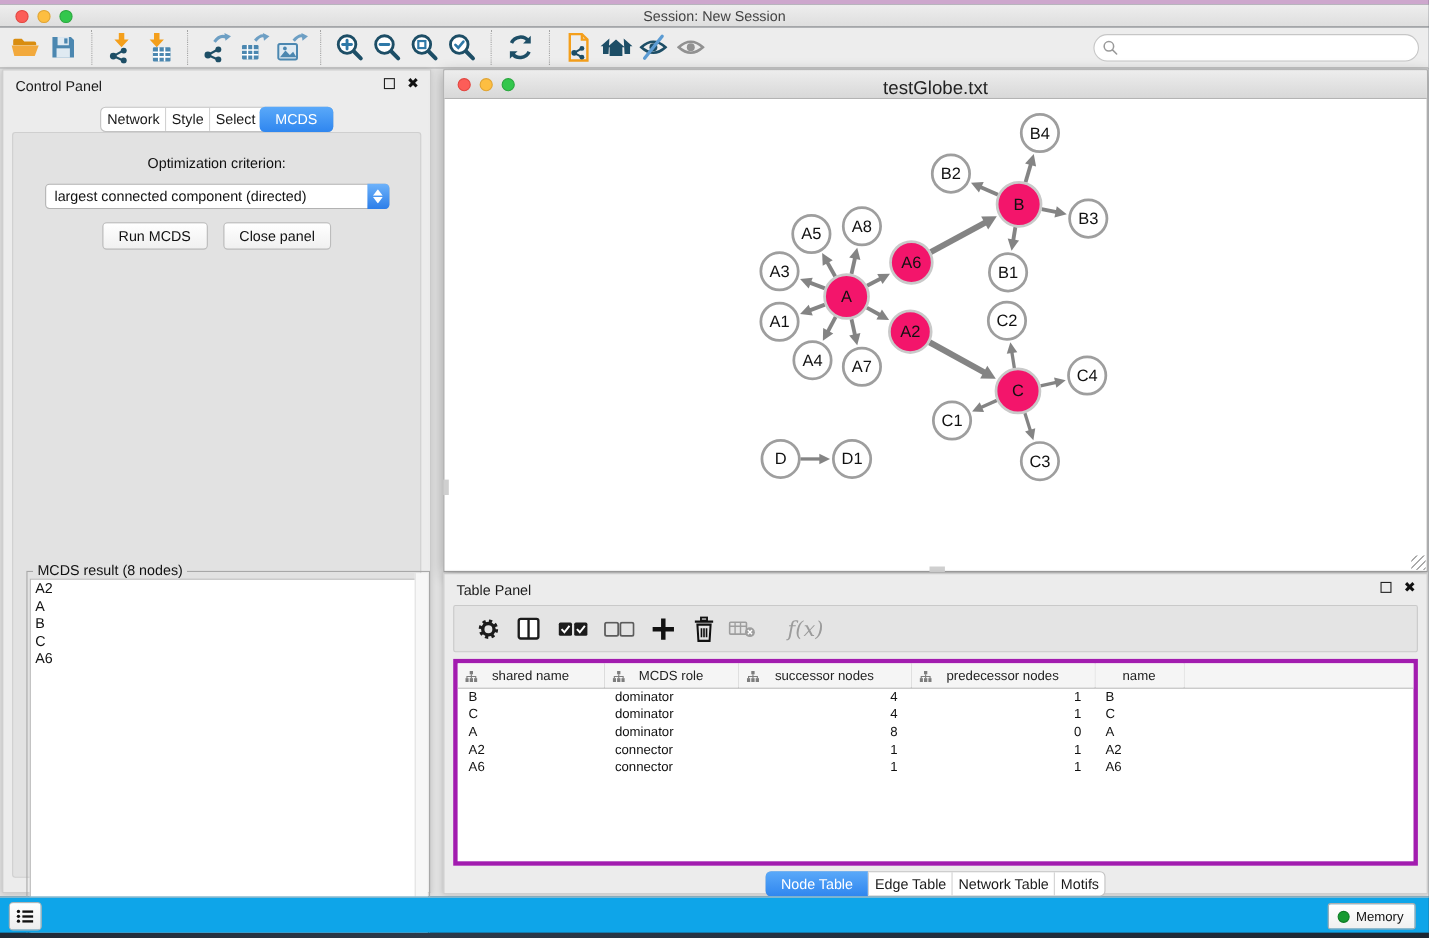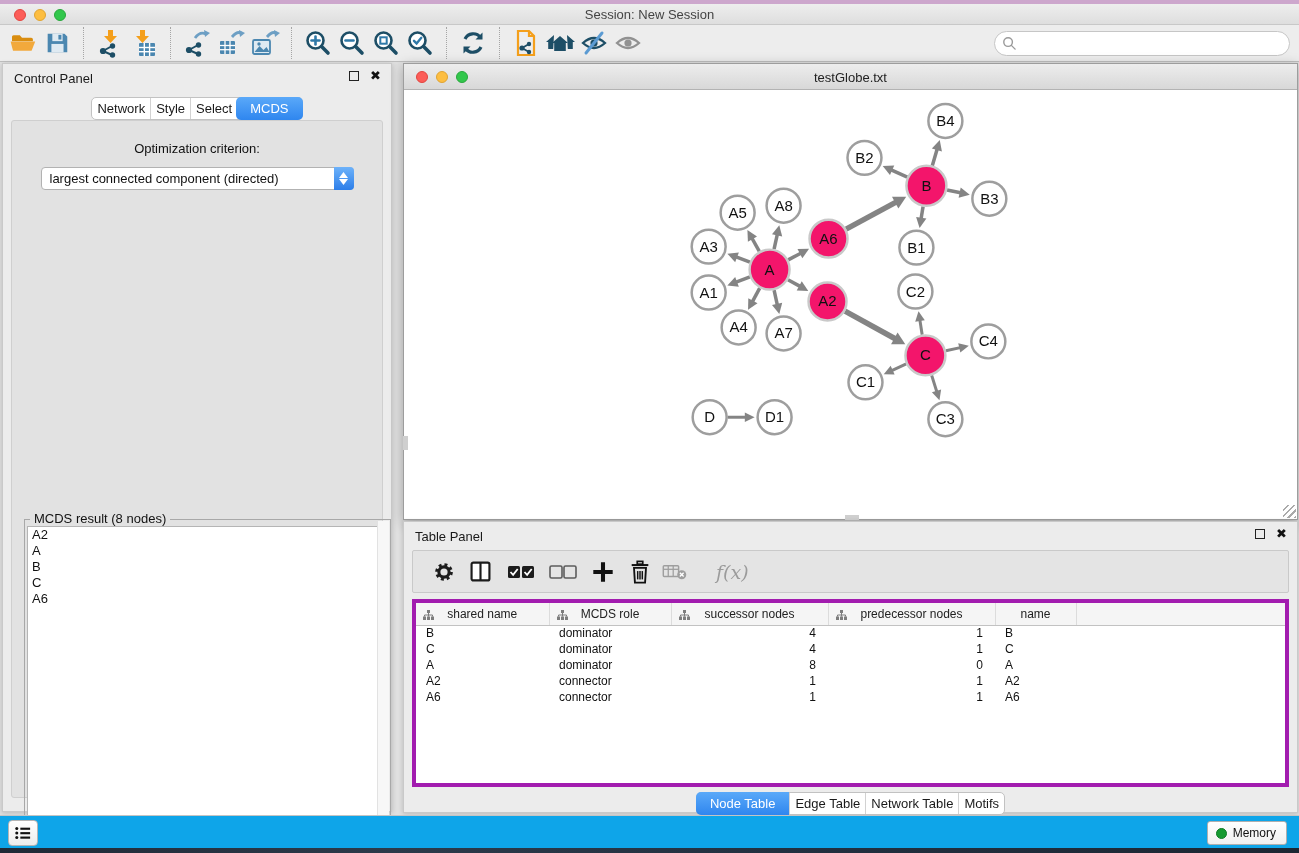--- a/index.html
+++ b/index.html
@@ -72,21 +72,21 @@
   .listscroll { position:absolute; right:1px; top:1px; bottom:1px; width:12px; background:#f7f7f7;
     border-left:1px solid #e2e2e2; }
   .mcds-item { font-size:13px; color:#111; height:16px; line-height:16px; padding-left:4px; }
 
   
   .network-window { position:absolute; left:403px; top:1px; width:895px; height:457px;
     background:#fff; border:1px solid #9d9d9d; box-shadow:0 3px 12px rgba(0,0,0,.28); }
   .nw-titlebar { position:relative; height:26px; background:linear-gradient(#ededed,#d8d8d8);
     border-bottom:1px solid #b3b3b3; }
   .nw-titlebar .title { position:absolute; left:0; right:0; top:6px; text-align:center;
-    font-size:13px; color:#222; }
+    font-size:17px; color:#222; }
   .nw-titlebar .lights { top:7px; left:12px; }
   .nw-canvas { position:absolute; left:1px; right:1px; top:26px; bottom:1px; background:#fff; }
   .nw-canvas svg { width:100%; height:100%; display:block; }
   .grip { position:absolute; right:1px; bottom:1px; width:13px; height:13px;
     background:repeating-linear-gradient(135deg, transparent 0 3px, #aaa 3px 4.5px); }
   .edge-handle-left { position:absolute; left:-1px; top:372px; width:5px; height:14px; background:#cfcfcf; }
   .edge-handle-bottom { position:absolute; left:441px; bottom:-1px; width:14px; height:5px; background:#cfcfcf; }
 
   
   .table-panel { left:403px; top:459px; width:895px; height:292px; }
@@ -318,20 +318,24 @@
         <div class="combo">
           <div class="val">largest connected component (directed)</div>
           <div class="stepper">
             <svg width="9" height="6" viewBox="0 0 9 6">
                 <path d="M4.5 0L9 6H0z" fill="#fff"></path>
               </svg>
             <svg width="9" height="6" viewBox="0 0 9 6">
                 <path d="M4.5 6L0 0h9z" fill="#fff"></path>
               </svg>
           </div>
+        </div>
+        <div class="btn-row">
+          <button class="btn">Run MCDS</button>
+          <button class="btn">Close panel</button>
         </div>
         <div class="fieldset">
           <span class="legend">MCDS result (8 nodes)</span>
           <div class="listbox">
               <div class="mcds-item">A2</div>
               <div class="mcds-item">A</div>
               <div class="mcds-item">B</div>
               <div class="mcds-item">C</div>
               <div class="mcds-item">A6</div>
             </div>

